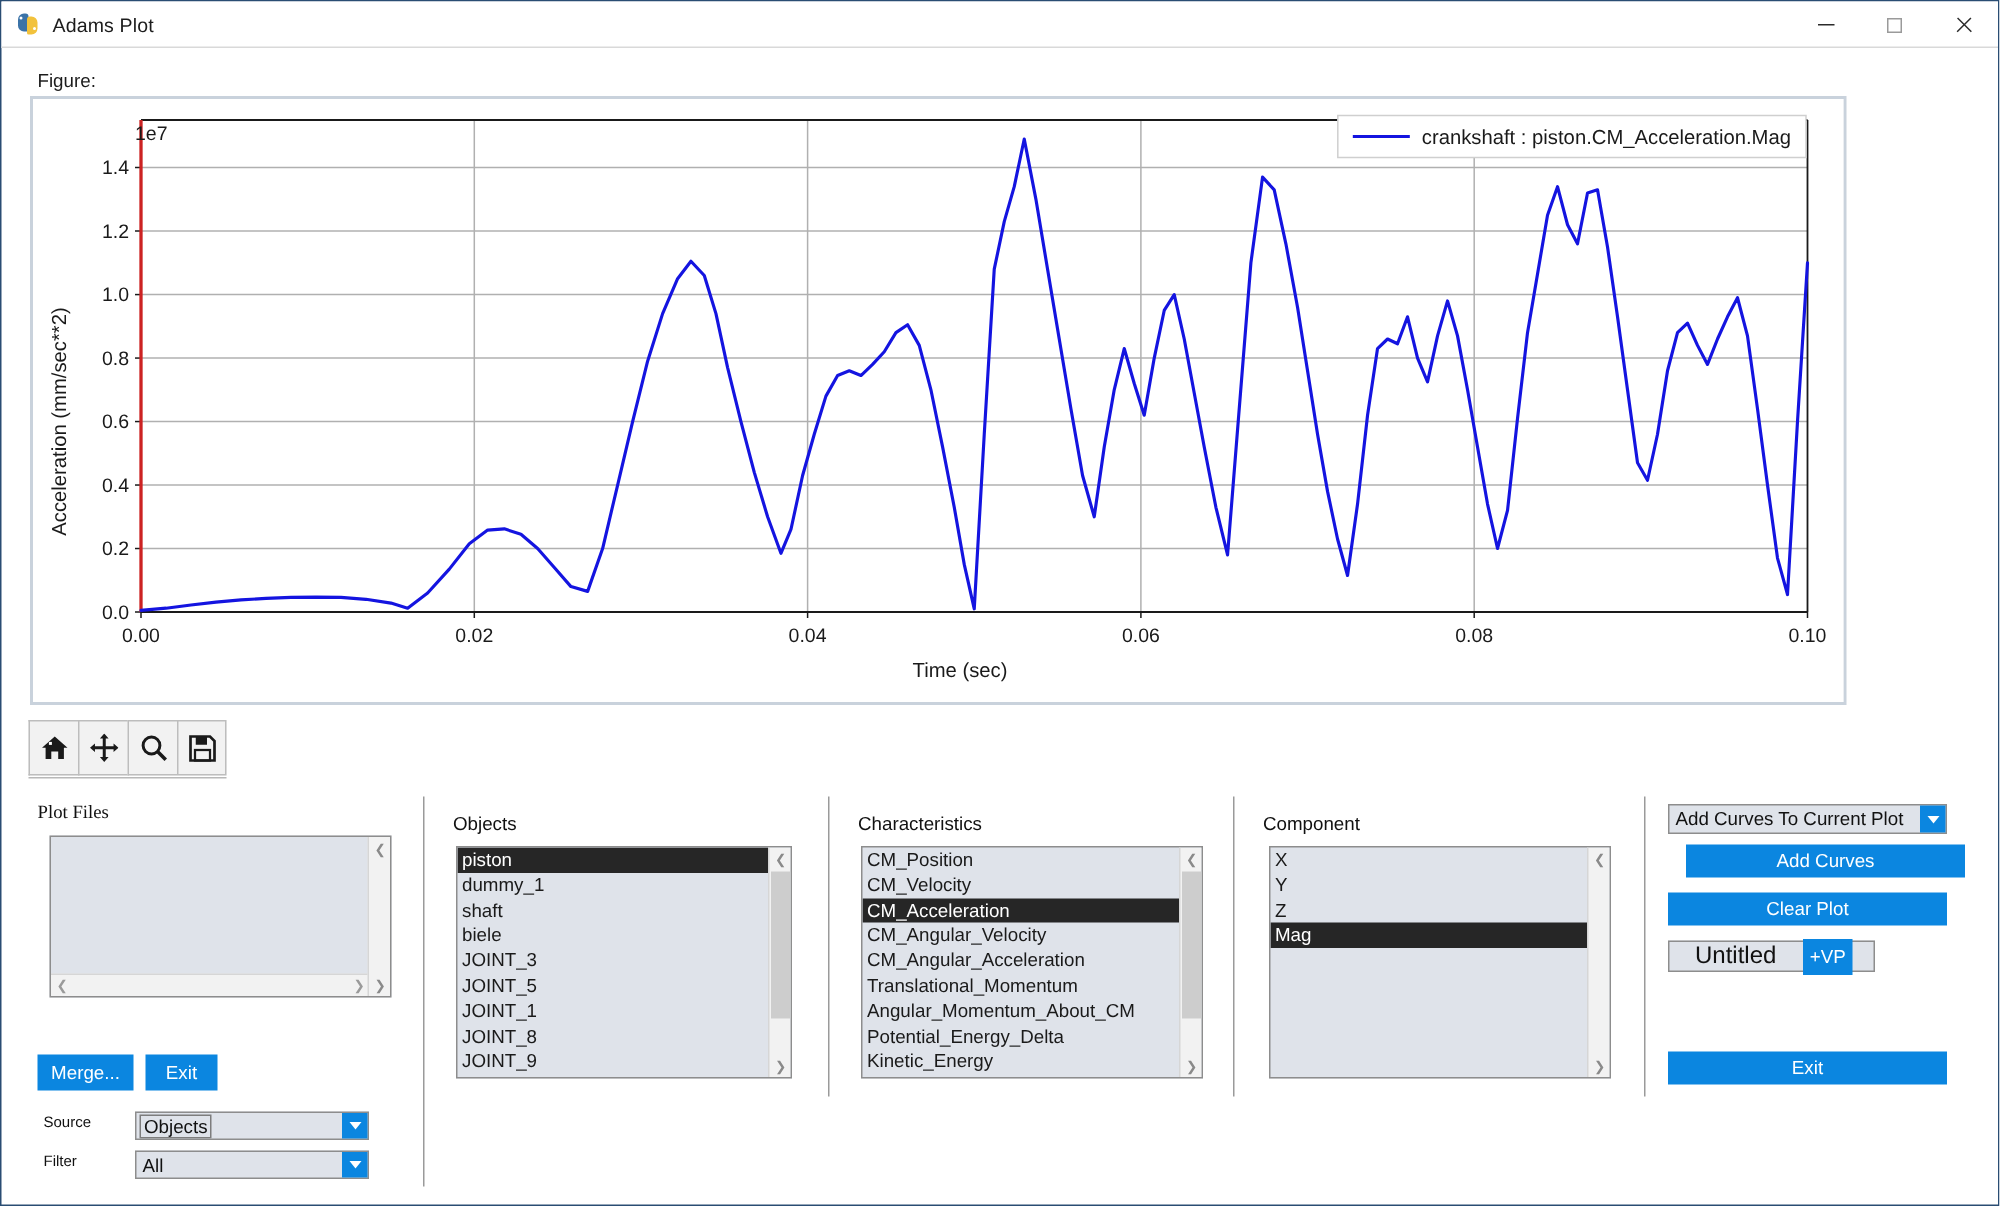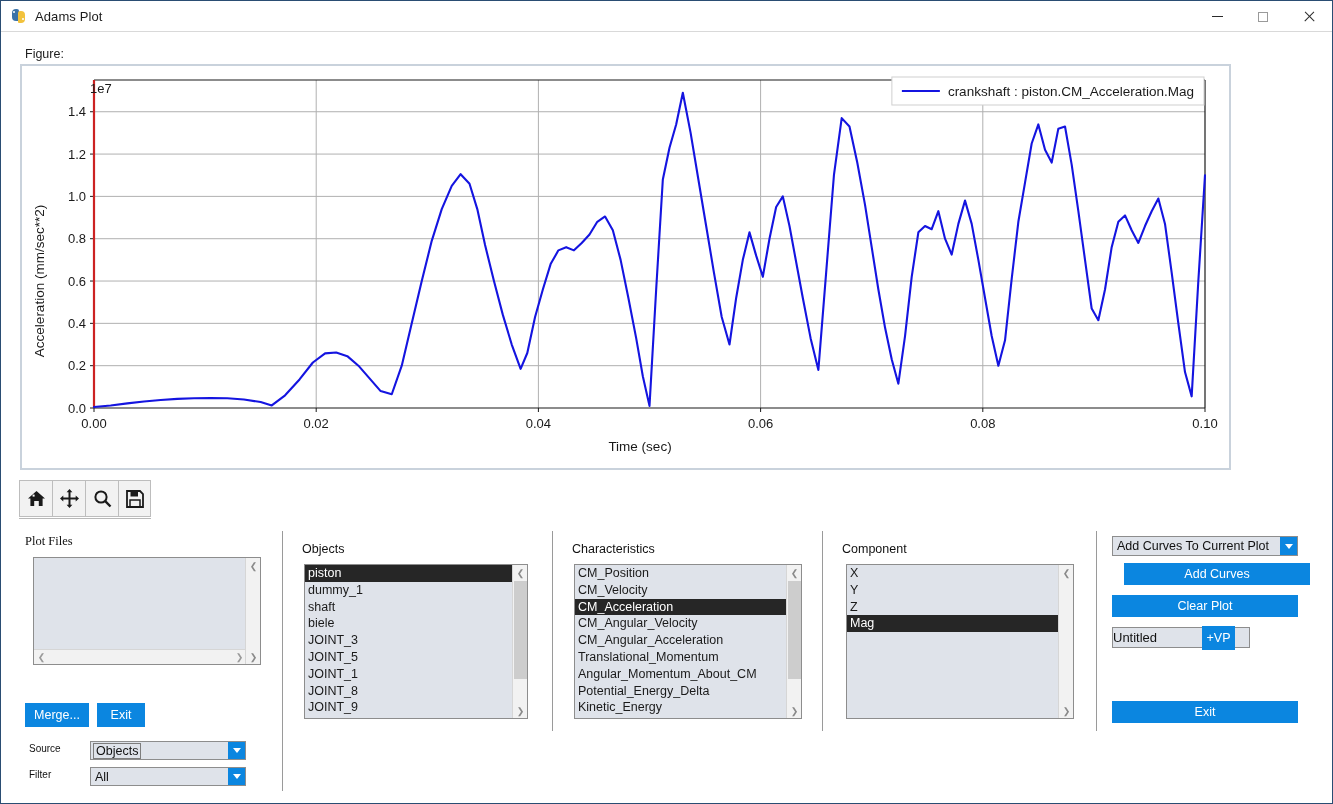--- a/index.html
+++ b/index.html
@@ -207,22 +207,22 @@
     border-left: 4px solid transparent;
     border-right: 4px solid transparent;
     border-top: 5px solid #ffffff;
   }
   .textfield {
     position: absolute;
     background: #dfe3ea;
     border: 1px solid #8d8d8d;
     box-sizing: border-box;
     display: flex; align-items: center;
-    font-size: 13px; color: #111;
-    padding-left: 0;
+    font-size: 16px; color: #111;
+    padding-left: 17px;
   }
   .row-label {
     position: absolute;
     font-size: 10px; color: #111;
   }
 </style>
 </head>
 <body>
 
 <div id="app">

